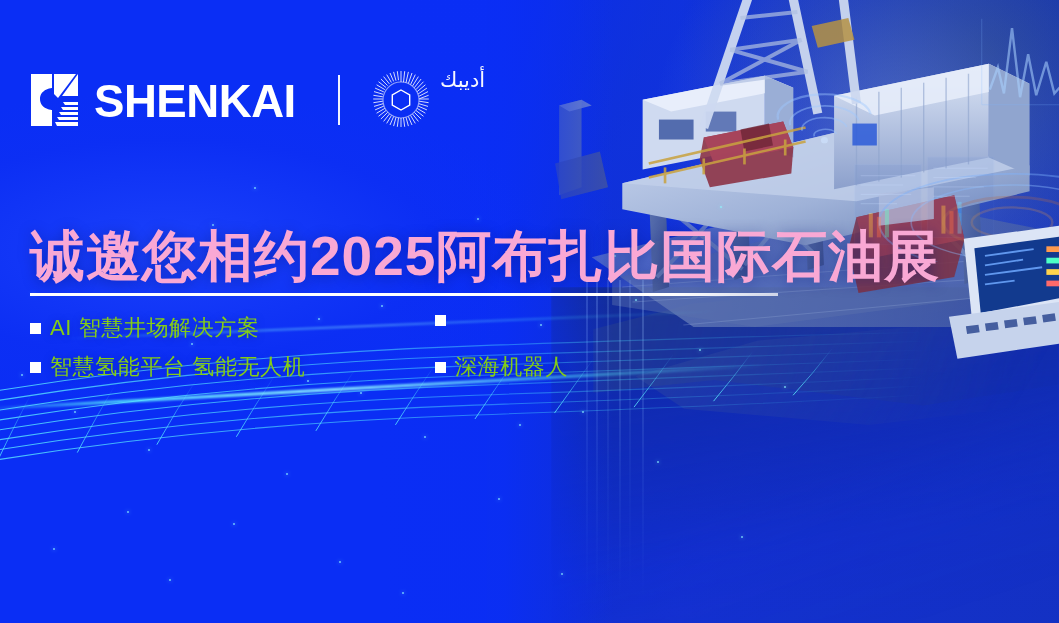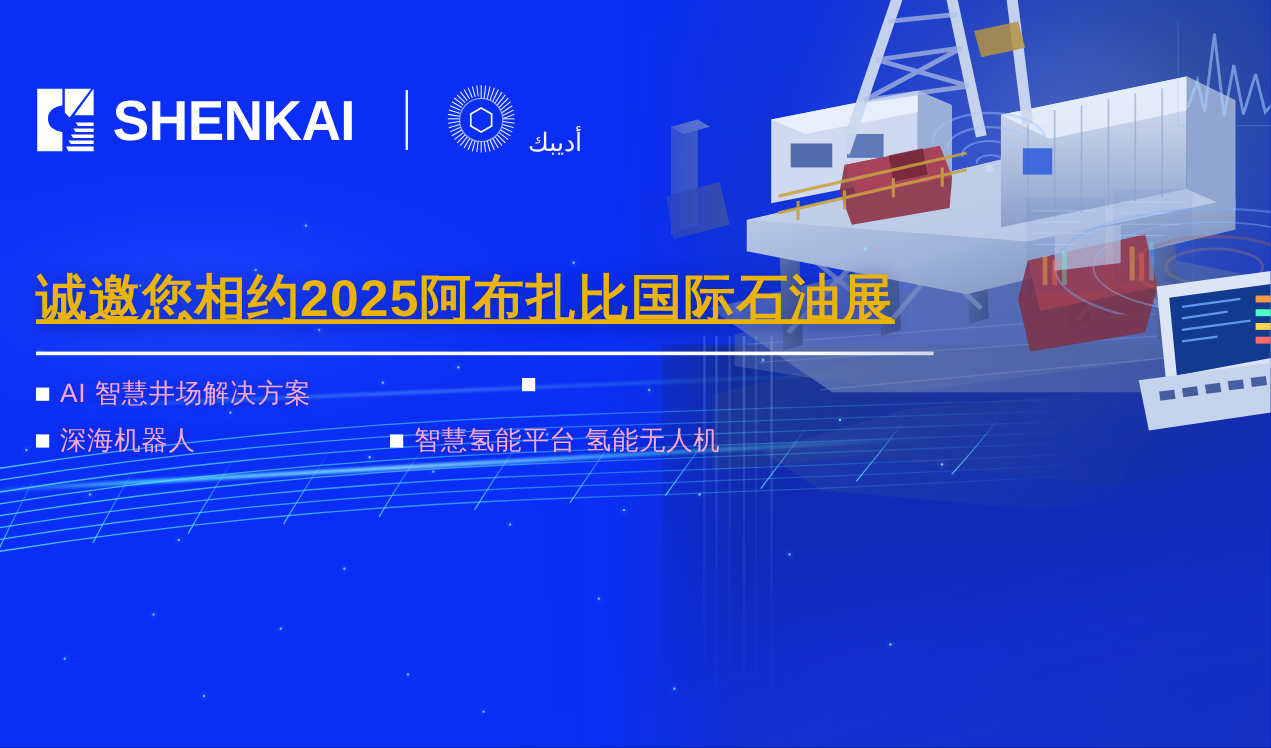--- a/index.html
+++ b/index.html
@@ -158,21 +158,21 @@
     transform-origin: left center;
   }
   .logo-divider {
     width: 2px;
     height: 50px;
     background: #ffffff;
     margin: 0 30px 0 36px;
     opacity: 0.95;
     flex: 0 0 auto;
   }
-  .adipec { display: flex; align-items: flex-end; }
+  .adipec { display: flex; align-items: flex-start; }
   .adipec-mark { width: 62px; height: 62px; flex: 0 0 auto; }
   .adipec-mark svg { width: 100%; height: 100%; display: block; }
   .adipec-text {
     margin-left: 8px;
     display: flex;
     flex-direction: column;
     align-items: flex-start;
     line-height: 1;
   }
   .adipec-ar {
@@ -189,28 +189,27 @@
     font-size: 27px;
     font-weight: 400;
     letter-spacing: 0.6px;
   }
 
   
   .headline {
     position: absolute;
     left: 30px;
     top: 226px;
-    color: #eab308;
-    font-size: 43px;
+    color: #f9a8d4;
+    font-size: 55px;
     font-weight: 700;
     letter-spacing: 1px;
     line-height: 1.1;
     white-space: nowrap;
     text-shadow: 0 2px 14px rgba(0,20,120,0.45);
-    text-decoration: underline;
   }
 
   .rule {
     position: absolute;
     left: 30px;
     top: 293px;
     width: 748px;
     height: 3px;
     background: linear-gradient(90deg, #ffffff 0%, #ffffff 86%, rgba(255,255,255,0.72) 100%);
   }
@@ -232,21 +231,21 @@
   .feat-col.right { flex: 1 1 auto; }
   .bullet {
     width: 11px; height: 11px;
     background: #ffffff;
     flex: 0 0 auto;
     margin-right: 9px;
     position: relative;
     top: 1px;
   }
   .feat-label {
-    color: #f9a8d4;
+    color: #84cc16;
     font-size: 22px;
     font-weight: 400;
     letter-spacing: 0.6px;
     line-height: 1.25;
     white-space: nowrap;
     text-shadow: 0 1px 8px rgba(0,20,120,0.4);
   }
 </style>
 </head>
 <body>
@@ -632,25 +631,25 @@
       <div class="feat-row">
         <div class="feat-col left">
           <span class="bullet"></span>
           <span class="feat-label">AI 智慧井场解决方案</span>
         </div>
         <div class="feat-col right">
           <span class="bullet"></span>
         </div>
       </div>
       <div class="feat-row">
+        <div class="feat-col left">
+          <span class="bullet"></span>
+          <span class="feat-label">智慧氢能平台  氢能无人机</span>
+        </div>
         <div class="feat-col right">
           <span class="bullet"></span>
           <span class="feat-label">深海机器人</span>
         </div>
-        <div class="feat-col left">
-          <span class="bullet"></span>
-          <span class="feat-label">智慧氢能平台  氢能无人机</span>
-        </div>
       </div>
     </div>
 
   </div>
 </div>
 
 </body></html>

